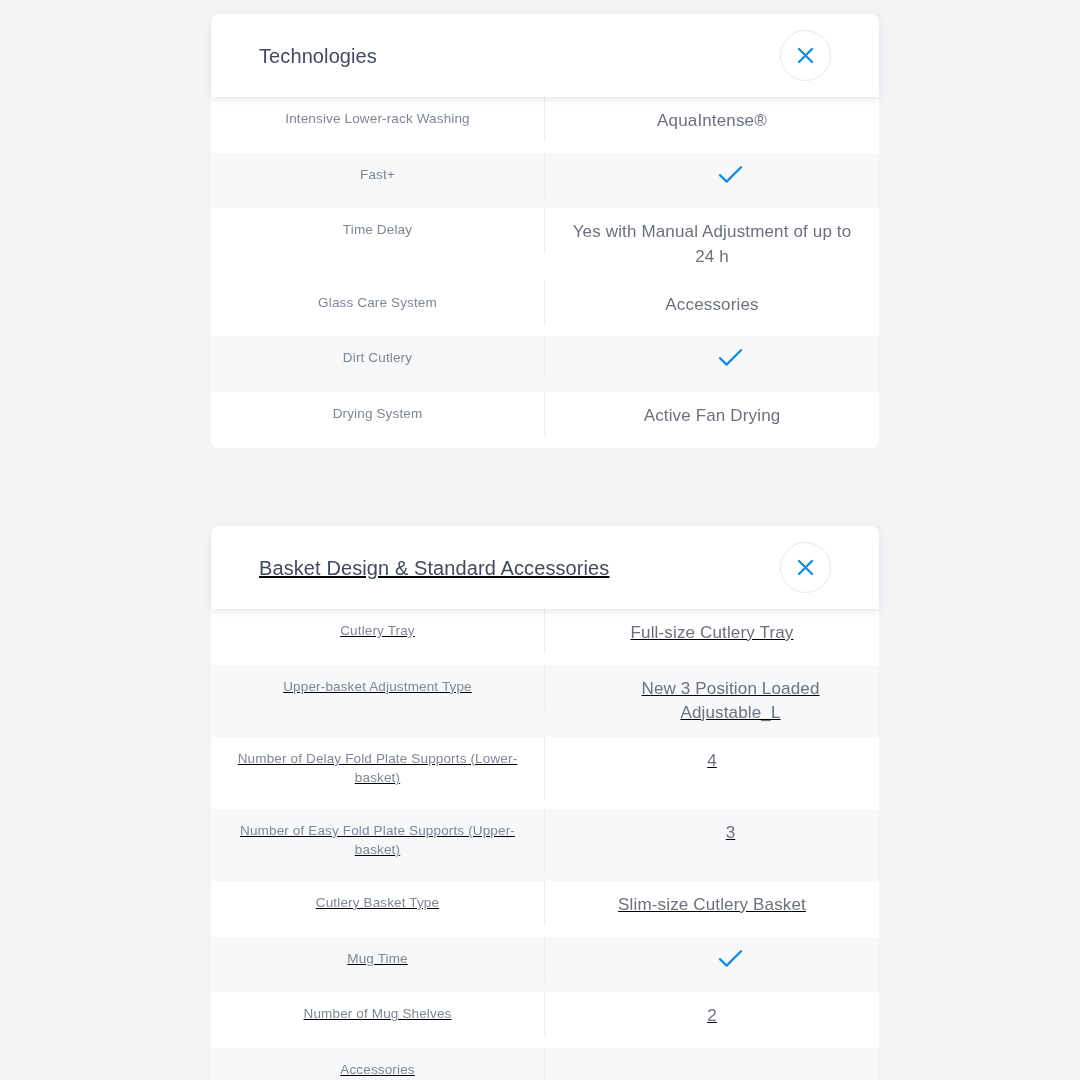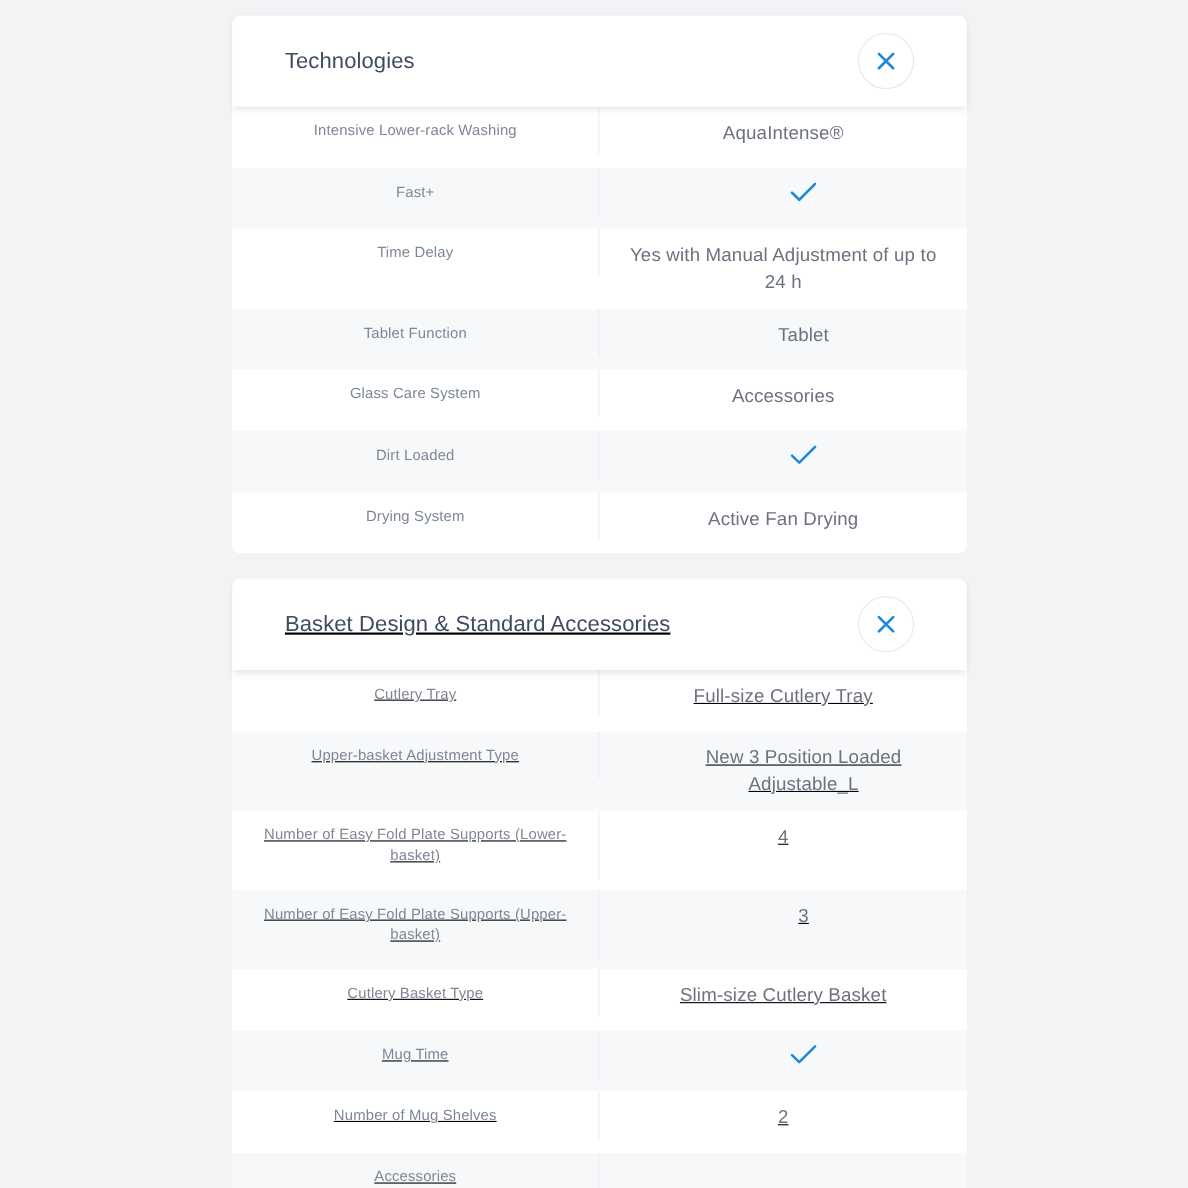--- a/index.html
+++ b/index.html
@@ -137,30 +137,26 @@
                 <svg class="check-icon" width="25" height="19" viewBox="0 0 25 19">
                   <path d="M2 10.2 L8.6 16.6 L23 2.2" stroke="#1c8ad6" stroke-width="2.3" stroke-linecap="round" stroke-linejoin="round" fill="none"></path>
                 </svg>
               </span>
             </div>
           </div>
           <div class="spec-row">
             <div class="spec-cell cell-label">Time Delay</div>
             <div class="spec-cell cell-value">Yes with Manual Adjustment of up to 24 h</div>
           </div>
-          <div class="spec-row alt">
-            <div class="spec-cell cell-label">Tablet Function</div>
-            <div class="spec-cell cell-value">Tablet</div>
-          </div>
           <div class="spec-row">
             <div class="spec-cell cell-label">Glass Care System</div>
             <div class="spec-cell cell-value">Accessories</div>
           </div>
           <div class="spec-row alt">
-            <div class="spec-cell cell-label">Dirt Loaded</div>
+            <div class="spec-cell cell-label">Dirt Cutlery</div>
             <div class="spec-cell cell-value">
               <span style="display: flex;">
                 <svg class="check-icon" width="25" height="19" viewBox="0 0 25 19">
                   <path d="M2 10.2 L8.6 16.6 L23 2.2" stroke="#1c8ad6" stroke-width="2.3" stroke-linecap="round" stroke-linejoin="round" fill="none"></path>
                 </svg>
               </span>
             </div>
           </div>
           <div class="spec-row">
             <div class="spec-cell cell-label">Drying System</div>
@@ -182,21 +178,21 @@
         <div class="spec-table">
           <div class="spec-row">
             <div class="spec-cell cell-label">Cutlery Tray</div>
             <div class="spec-cell cell-value">Full-size Cutlery Tray</div>
           </div>
           <div class="spec-row alt">
             <div class="spec-cell cell-label">Upper-basket Adjustment Type</div>
             <div class="spec-cell cell-value">New 3 Position Loaded Adjustable_L</div>
           </div>
           <div class="spec-row" style="min-height: 72px;">
-            <div class="spec-cell cell-label">Number of Easy Fold Plate Supports (Lower-basket)</div>
+            <div class="spec-cell cell-label">Number of Delay Fold Plate Supports (Lower-basket)</div>
             <div class="spec-cell cell-value">4</div>
           </div>
           <div class="spec-row alt" style="min-height: 72px;">
             <div class="spec-cell cell-label">Number of Easy Fold Plate Supports (Upper-basket)</div>
             <div class="spec-cell cell-value">3</div>
           </div>
           <div class="spec-row">
             <div class="spec-cell cell-label">Cutlery Basket Type</div>
             <div class="spec-cell cell-value">Slim-size Cutlery Basket</div>
           </div>

